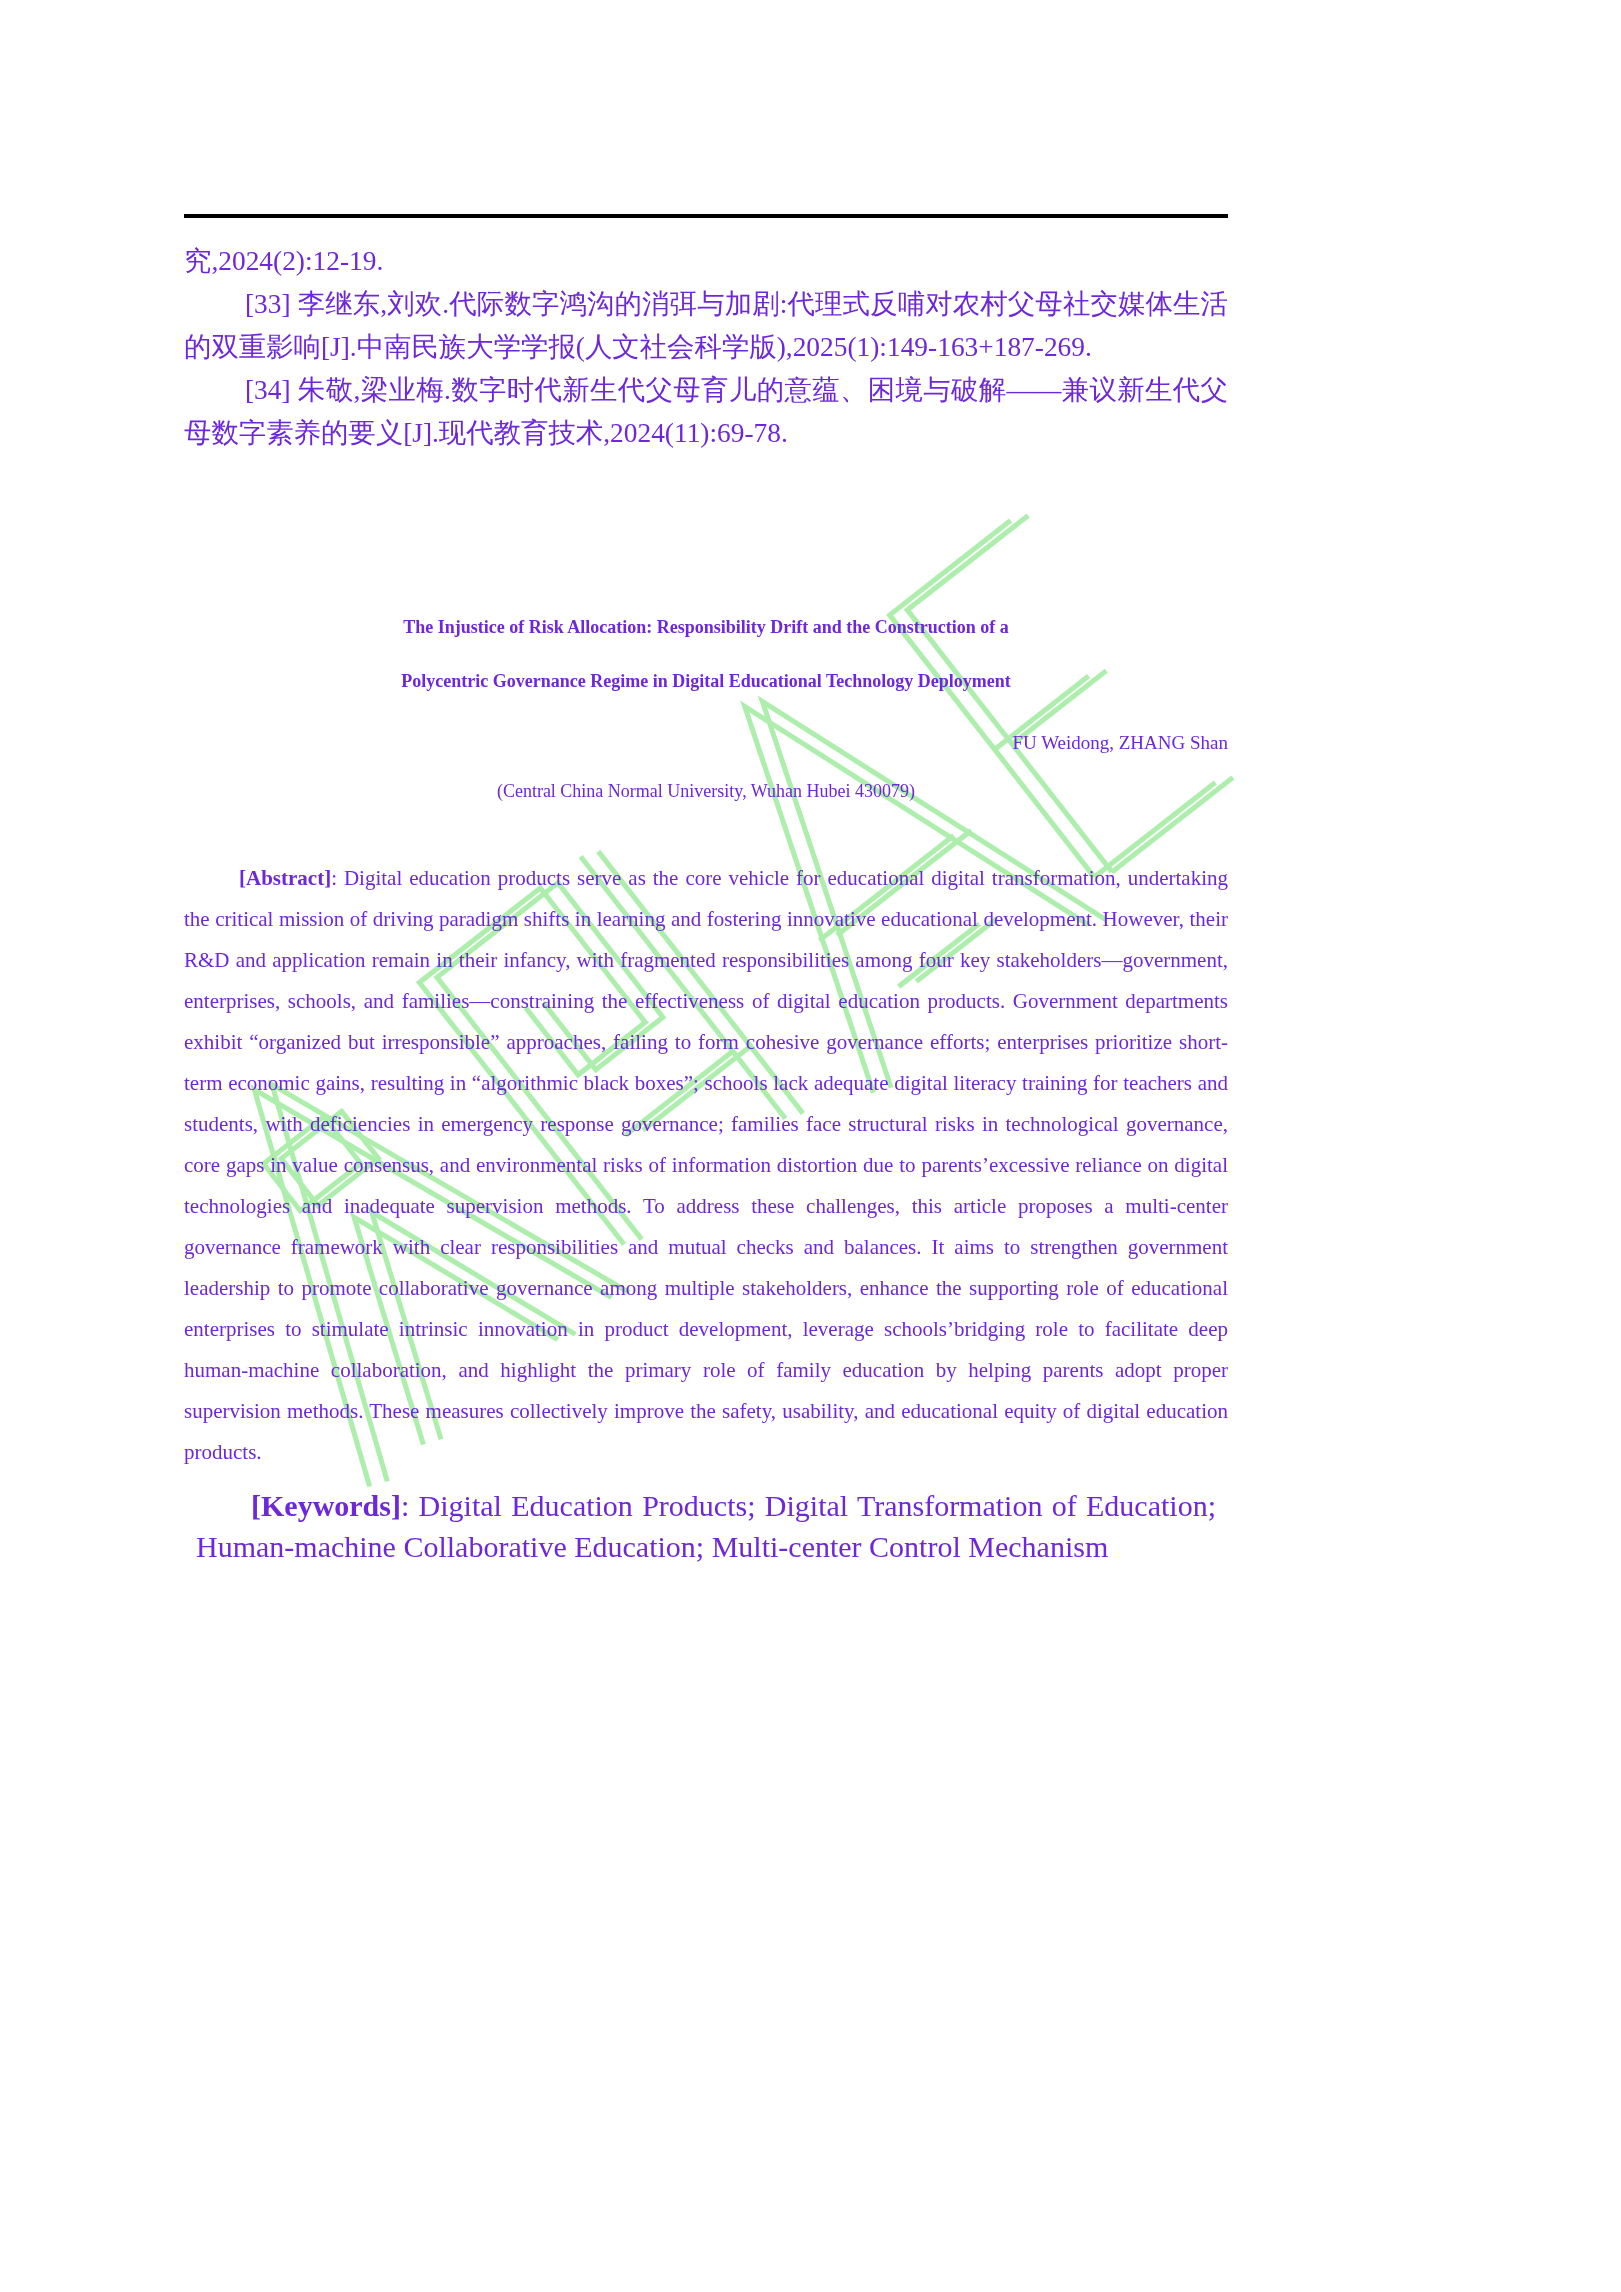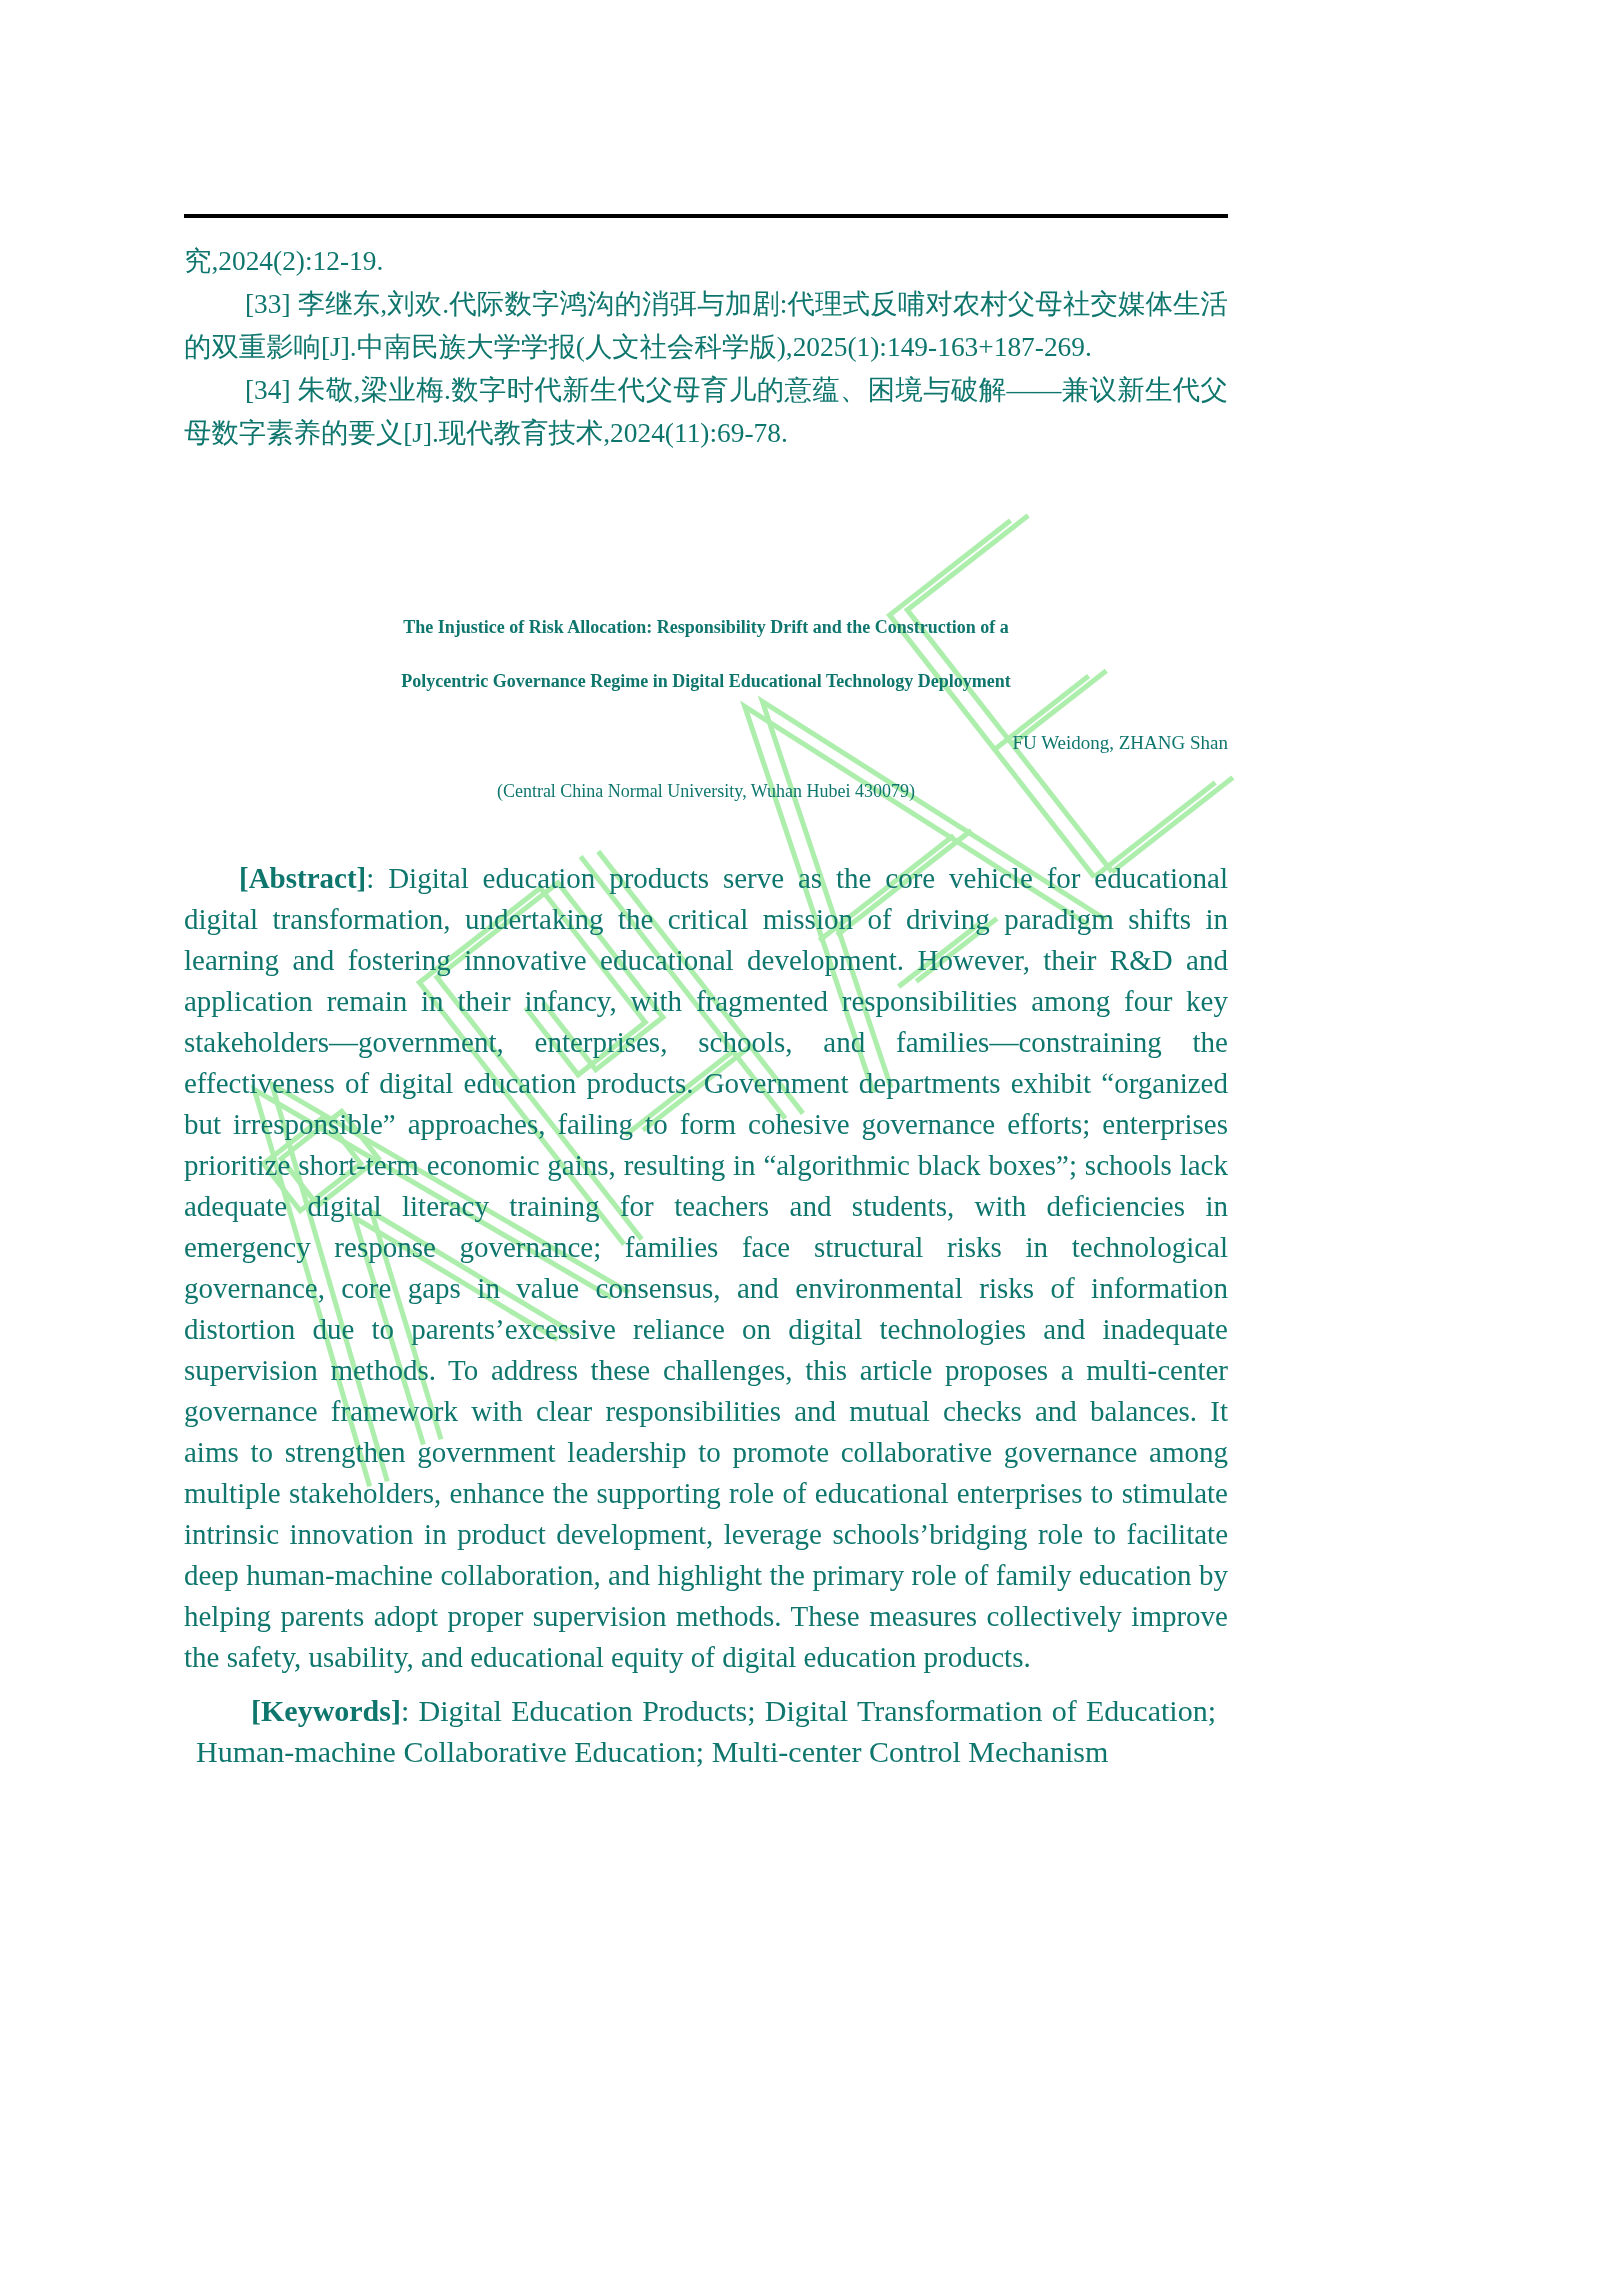--- a/index.html
+++ b/index.html
@@ -3,21 +3,21 @@
 <meta charset="utf-8">
 <style>
   html, body { margin: 0; padding: 0; background: #ffffff; }
   .page {
     position: relative;
     width: 1410px;
     height: 2293px;
     background: #ffffff;
     overflow: hidden;
     font-family: "Liberation Serif", "DejaVu Serif", serif;
-    color: #0f766e;
+    color: #6d28d9;
   }
   .watermark {
     position: absolute;
     inset: 0;
     z-index: 0;
     pointer-events: none;
   }
   .content {
     position: absolute;
     left: 184px;
@@ -53,21 +53,21 @@
     text-align: right;
   }
   .affiliation {
     margin: 9.8px 0 0 0;
     font-size: 18px;
     line-height: 39px;
     text-align: center;
   }
   .abstract {
     margin: 47px 0 0 0;
-    font-size: 29px;
+    font-size: 21px;
     line-height: 41px;
     text-align: justify;
     text-indent: 55px;
   }
   .keywords {
     margin: 12px;
     font-size: 30px;
     line-height: 41px;
     text-align: justify;
     text-indent: 55px;

